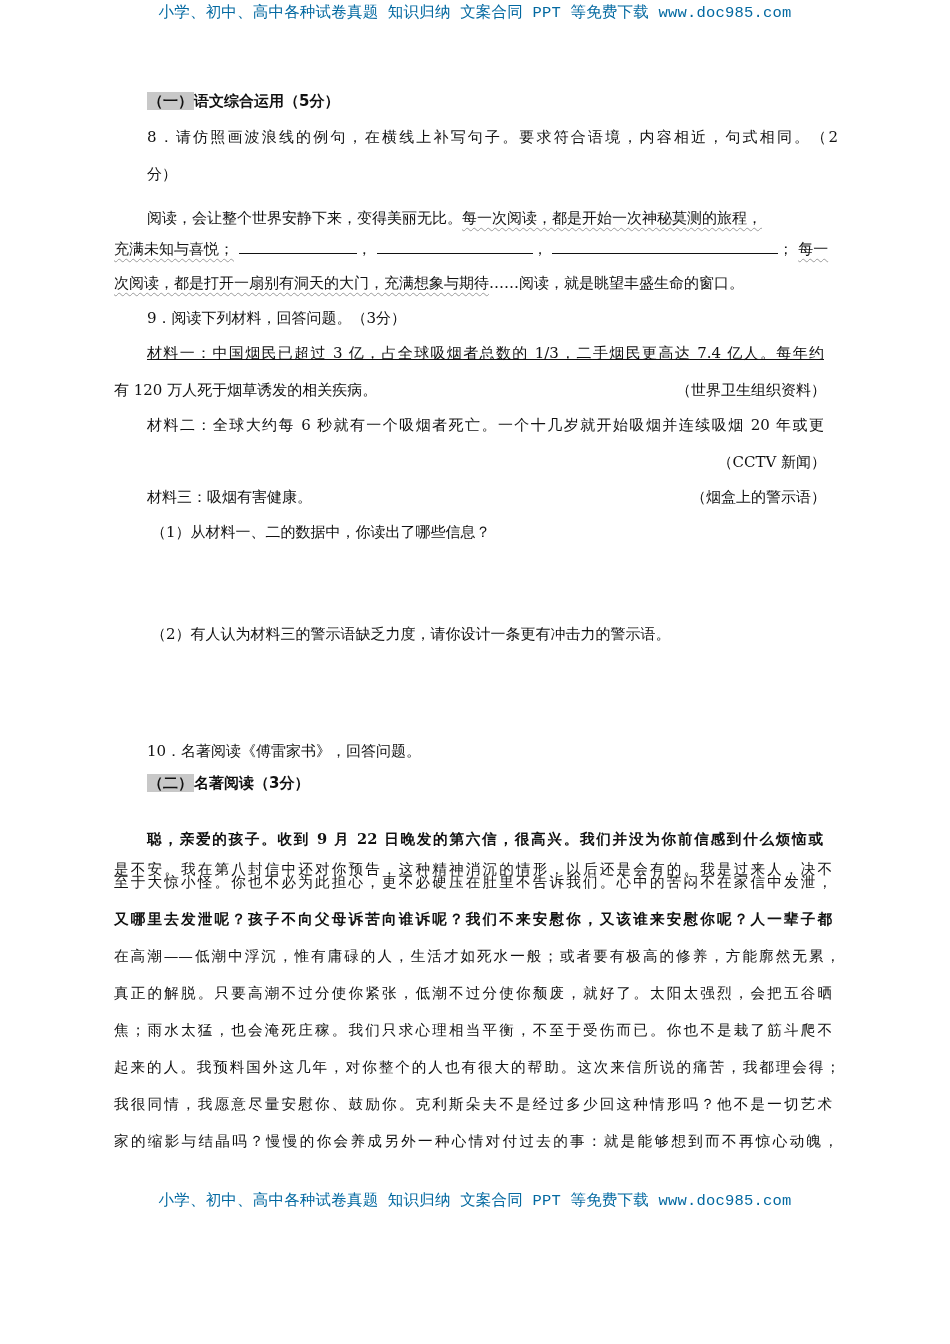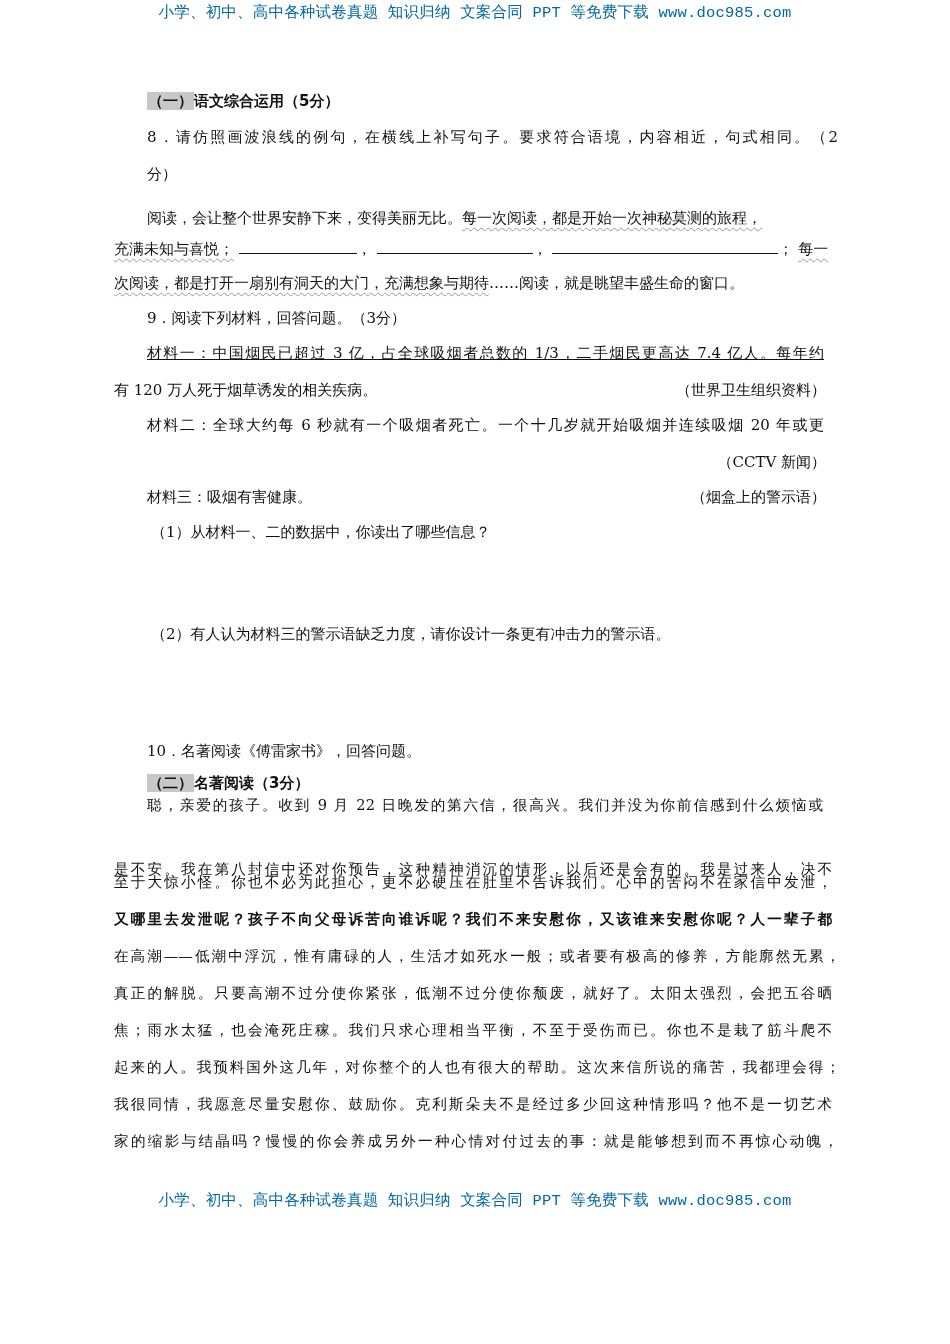--- a/index.html
+++ b/index.html
@@ -80,21 +80,21 @@
 
 <div class="line" style="top:522px; left:151px;">（1）从材料一、二的数据中，你读出了哪些信息？</div>
 <div class="line" style="top:624px; left:151px;">（2）有人认为材料三的警示语缺乏力度，请你设计一条更有冲击力的警示语。</div>
 
 <div class="sec-title" style="top:728px;margin-top:45px;">
   <span class="hl">（二）</span><span>名著阅读（3分）</span>
 </div>
 
 <div class="line indent" style="top:721px;margin-top:20px;">10．名著阅读《傅雷家书》，回答问题。</div>
 
-<div class="line indent just letter" style="top:795px; width:676px;">聪，亲爱的孩子。收到 9 月 22 日晚发的第六信，很高兴。我们并没为你前信感到什么烦恼或</div>
+<div class="line indent just letter" style="top:829px; width:676px;font-weight:bold;">聪，亲爱的孩子。收到 9 月 22 日晚发的第六信，很高兴。我们并没为你前信感到什么烦恼或</div>
 <div class="line just letter" style="top:859px; width:718px;">是不安。我在第八封信中还对你预告，这种精神消沉的情形，以后还是会有的。我是过来人，决不</div>
 <div class="line just letter" style="top:872px; width:718px;">至于大惊小怪。你也不必为此担心，更不必硬压在肚里不告诉我们。心中的苦闷不在家信中发泄，</div>
 <div class="line just letter" style="top:909px; width:718px;font-weight:bold;">又哪里去发泄呢？孩子不向父母诉苦向谁诉呢？我们不来安慰你，又该谁来安慰你呢？人一辈子都</div>
 <div class="line just letter" style="top:946px; width:726px;">在高潮——低潮中浮沉，惟有庸碌的人，生活才如死水一般；或者要有极高的修养，方能廓然无累，</div>
 <div class="line just letter" style="top:983px; width:718px;">真正的解脱。只要高潮不过分使你紧张，低潮不过分使你颓废，就好了。太阳太强烈，会把五谷晒</div>
 <div class="line just letter" style="top:1020px; width:718px;">焦；雨水太猛，也会淹死庄稼。我们只求心理相当平衡，不至于受伤而已。你也不是栽了筋斗爬不</div>
 <div class="line just letter" style="top:1057px; width:726px;">起来的人。我预料国外这几年，对你整个的人也有很大的帮助。这次来信所说的痛苦，我都理会得；</div>
 <div class="line just letter" style="top:1094px; width:718px;">我很同情，我愿意尽量安慰你、鼓励你。克利斯朵夫不是经过多少回这种情形吗？他不是一切艺术</div>
 <div class="line just letter" style="top:1131px; width:724px;">家的缩影与结晶吗？慢慢的你会养成另外一种心情对付过去的事：就是能够想到而不再惊心动魄，</div>
 

